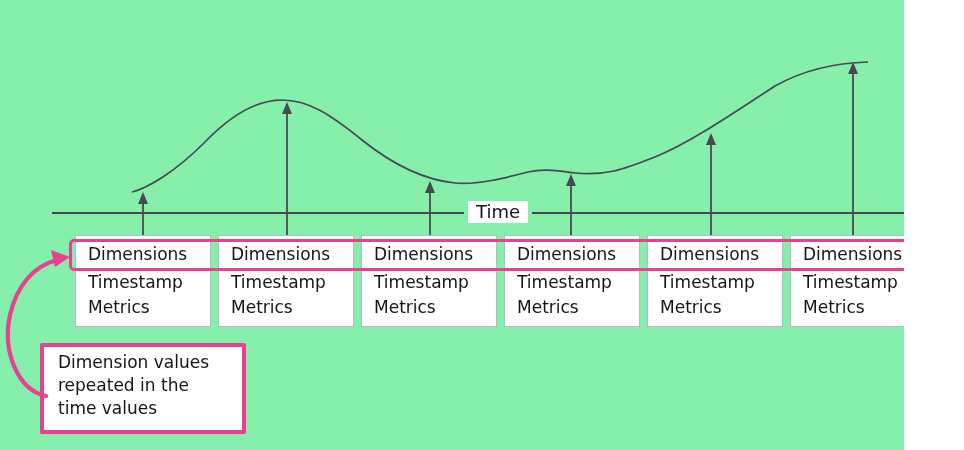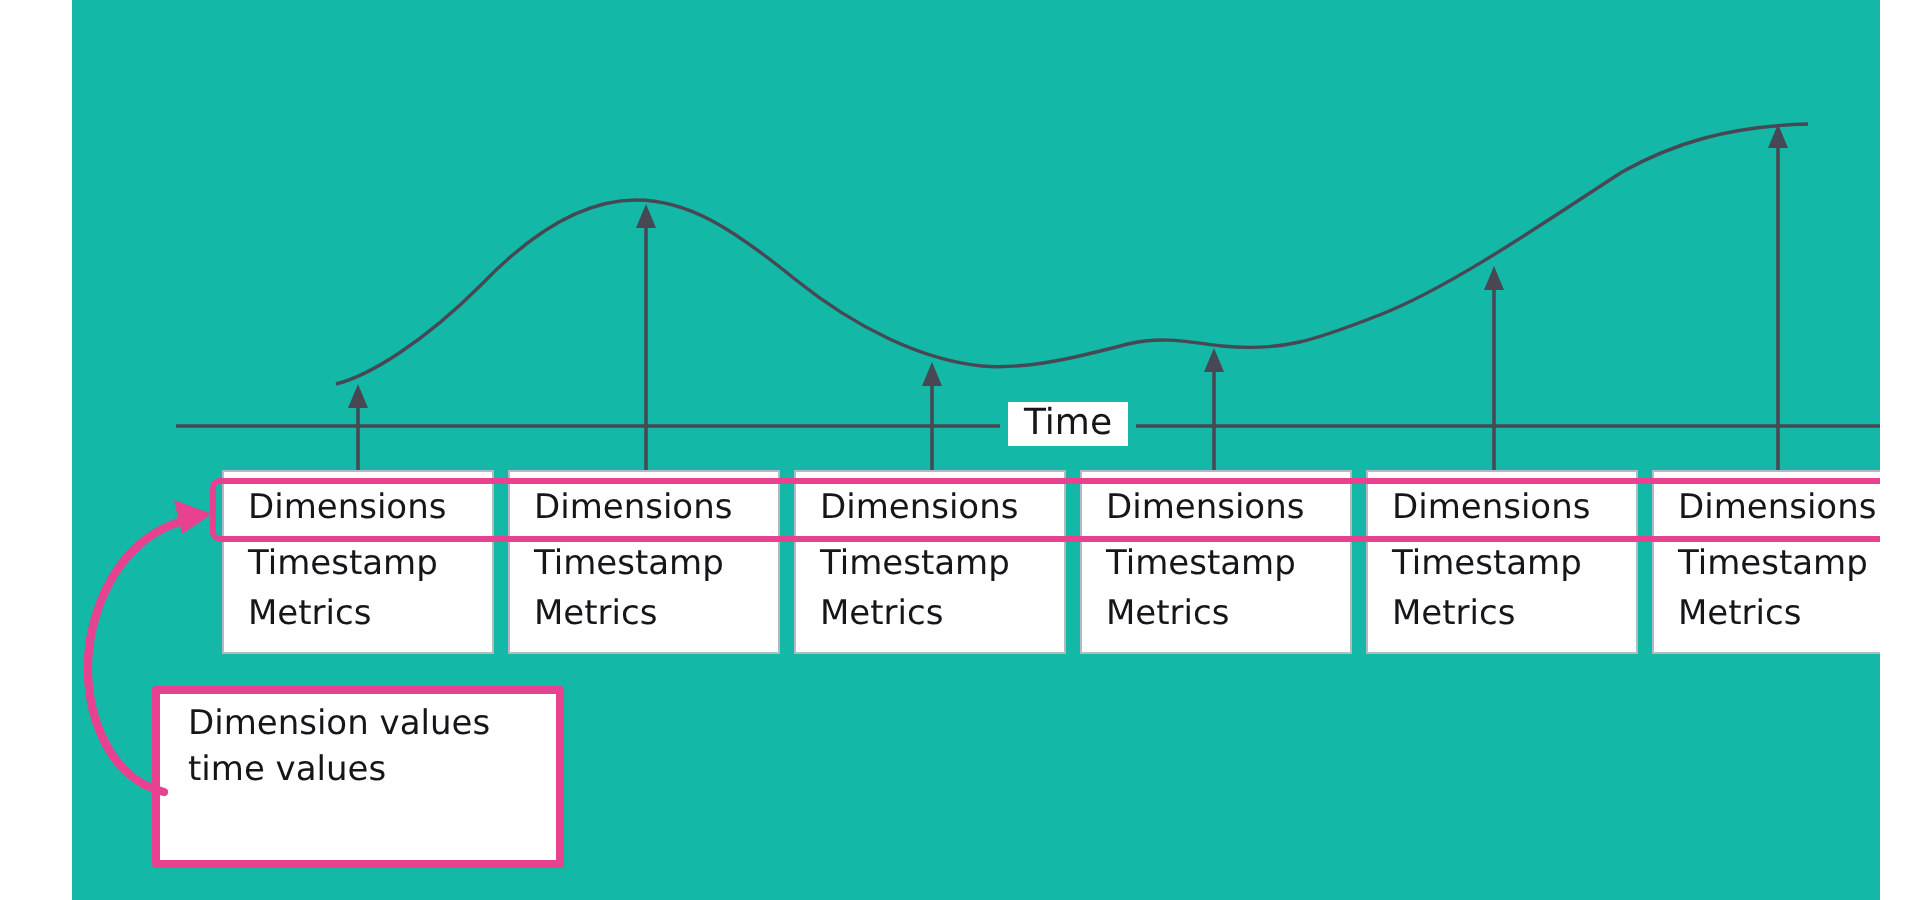--- a/index.html
+++ b/index.html
@@ -4,21 +4,21 @@
 <style>
   :root{
     --accent-pink:#E8418F;
     --line:#474854;
     --box-border:#B6B8C4;
     --text:#15151A;
   }
   html,body{margin:0;padding:0;background:#fff;}
   body{font-family:"DejaVu Sans","Liberation Sans",sans-serif;color:var(--text);}
   .stage{
-    position:relative;width:904px;height:450px;background:#14b8a6;overflow:hidden;margin-left:36px;
+    position:relative;width:904px;height:450px;background:#86efac;overflow:hidden;
   }
   .stage svg.layer{position:absolute;left:0;top:0;}
   
   .time-label{
     position:absolute;left:468px;top:201px;width:60px;text-align:center;
     font-size:18px;color:var(--text);background:#fff;line-height:22px;
   }
   
   .boxes-row{
     position:absolute;left:75px;top:235px;display:flex;gap:7px;
@@ -133,16 +133,17 @@
 
   <div class="dimensions-highlight z3"></div>
 
   <svg class="layer z4" width="964" height="450" viewBox="0 0 964 450" style="pointer-events:none">
     <path d="M46 396 C18 390 2 352 10 315 C17 285 34 266 57 260" fill="none" stroke="var(--accent-pink)" stroke-width="4.2" stroke-linecap="round"></path>
     <polygon points="70,257 51,250 55,267" fill="var(--accent-pink)"></polygon>
   </svg>
 
   <div class="callout-box z2">
     <div>Dimension values</div>
+    <div>repeated in the</div>
     <div>time values</div>
   </div>
 
 </div>
 
 </body></html>

